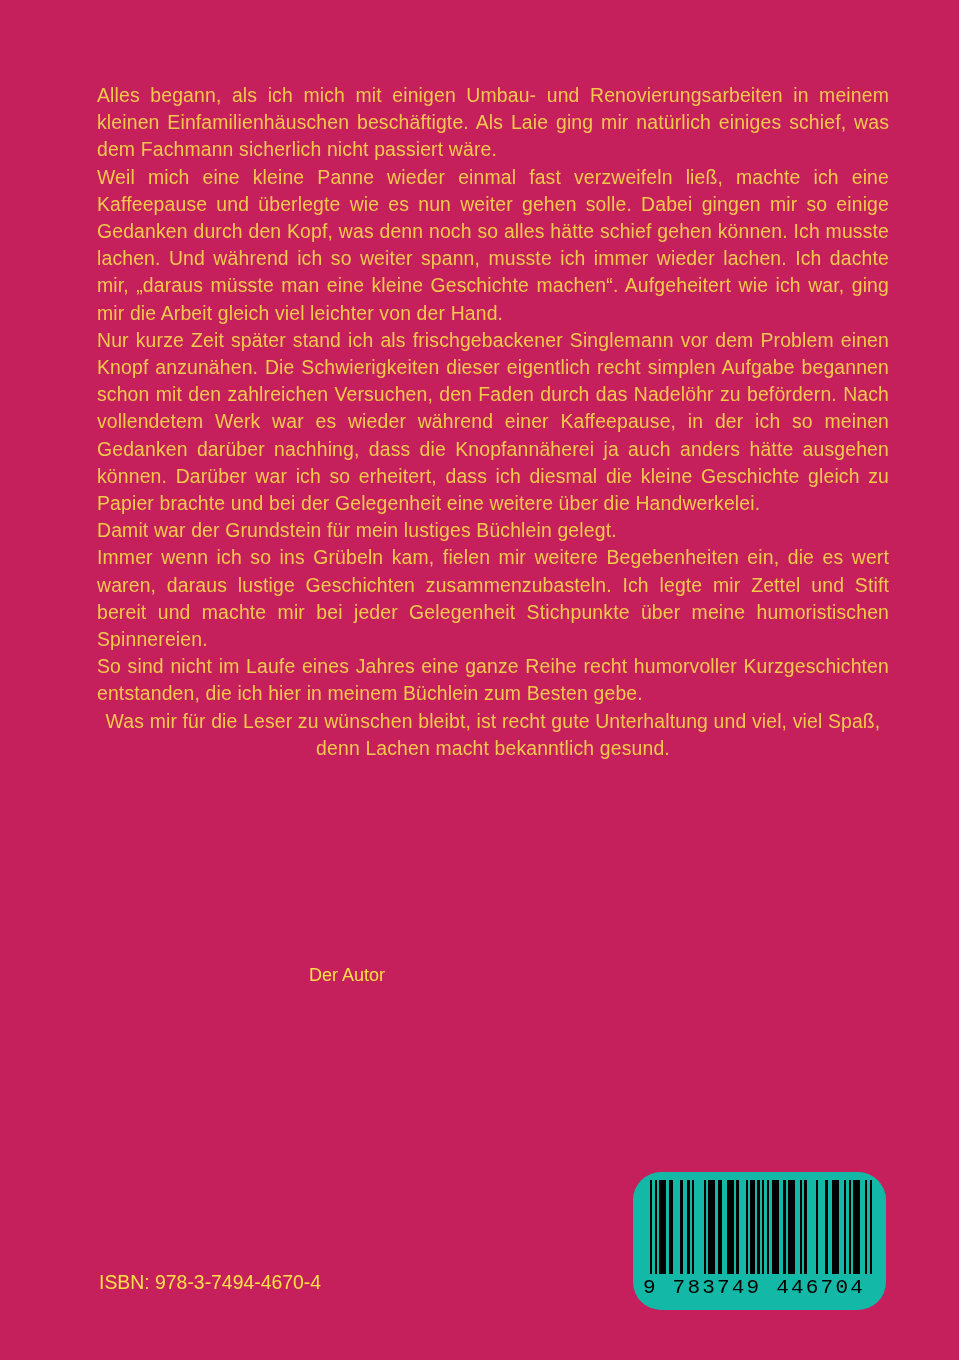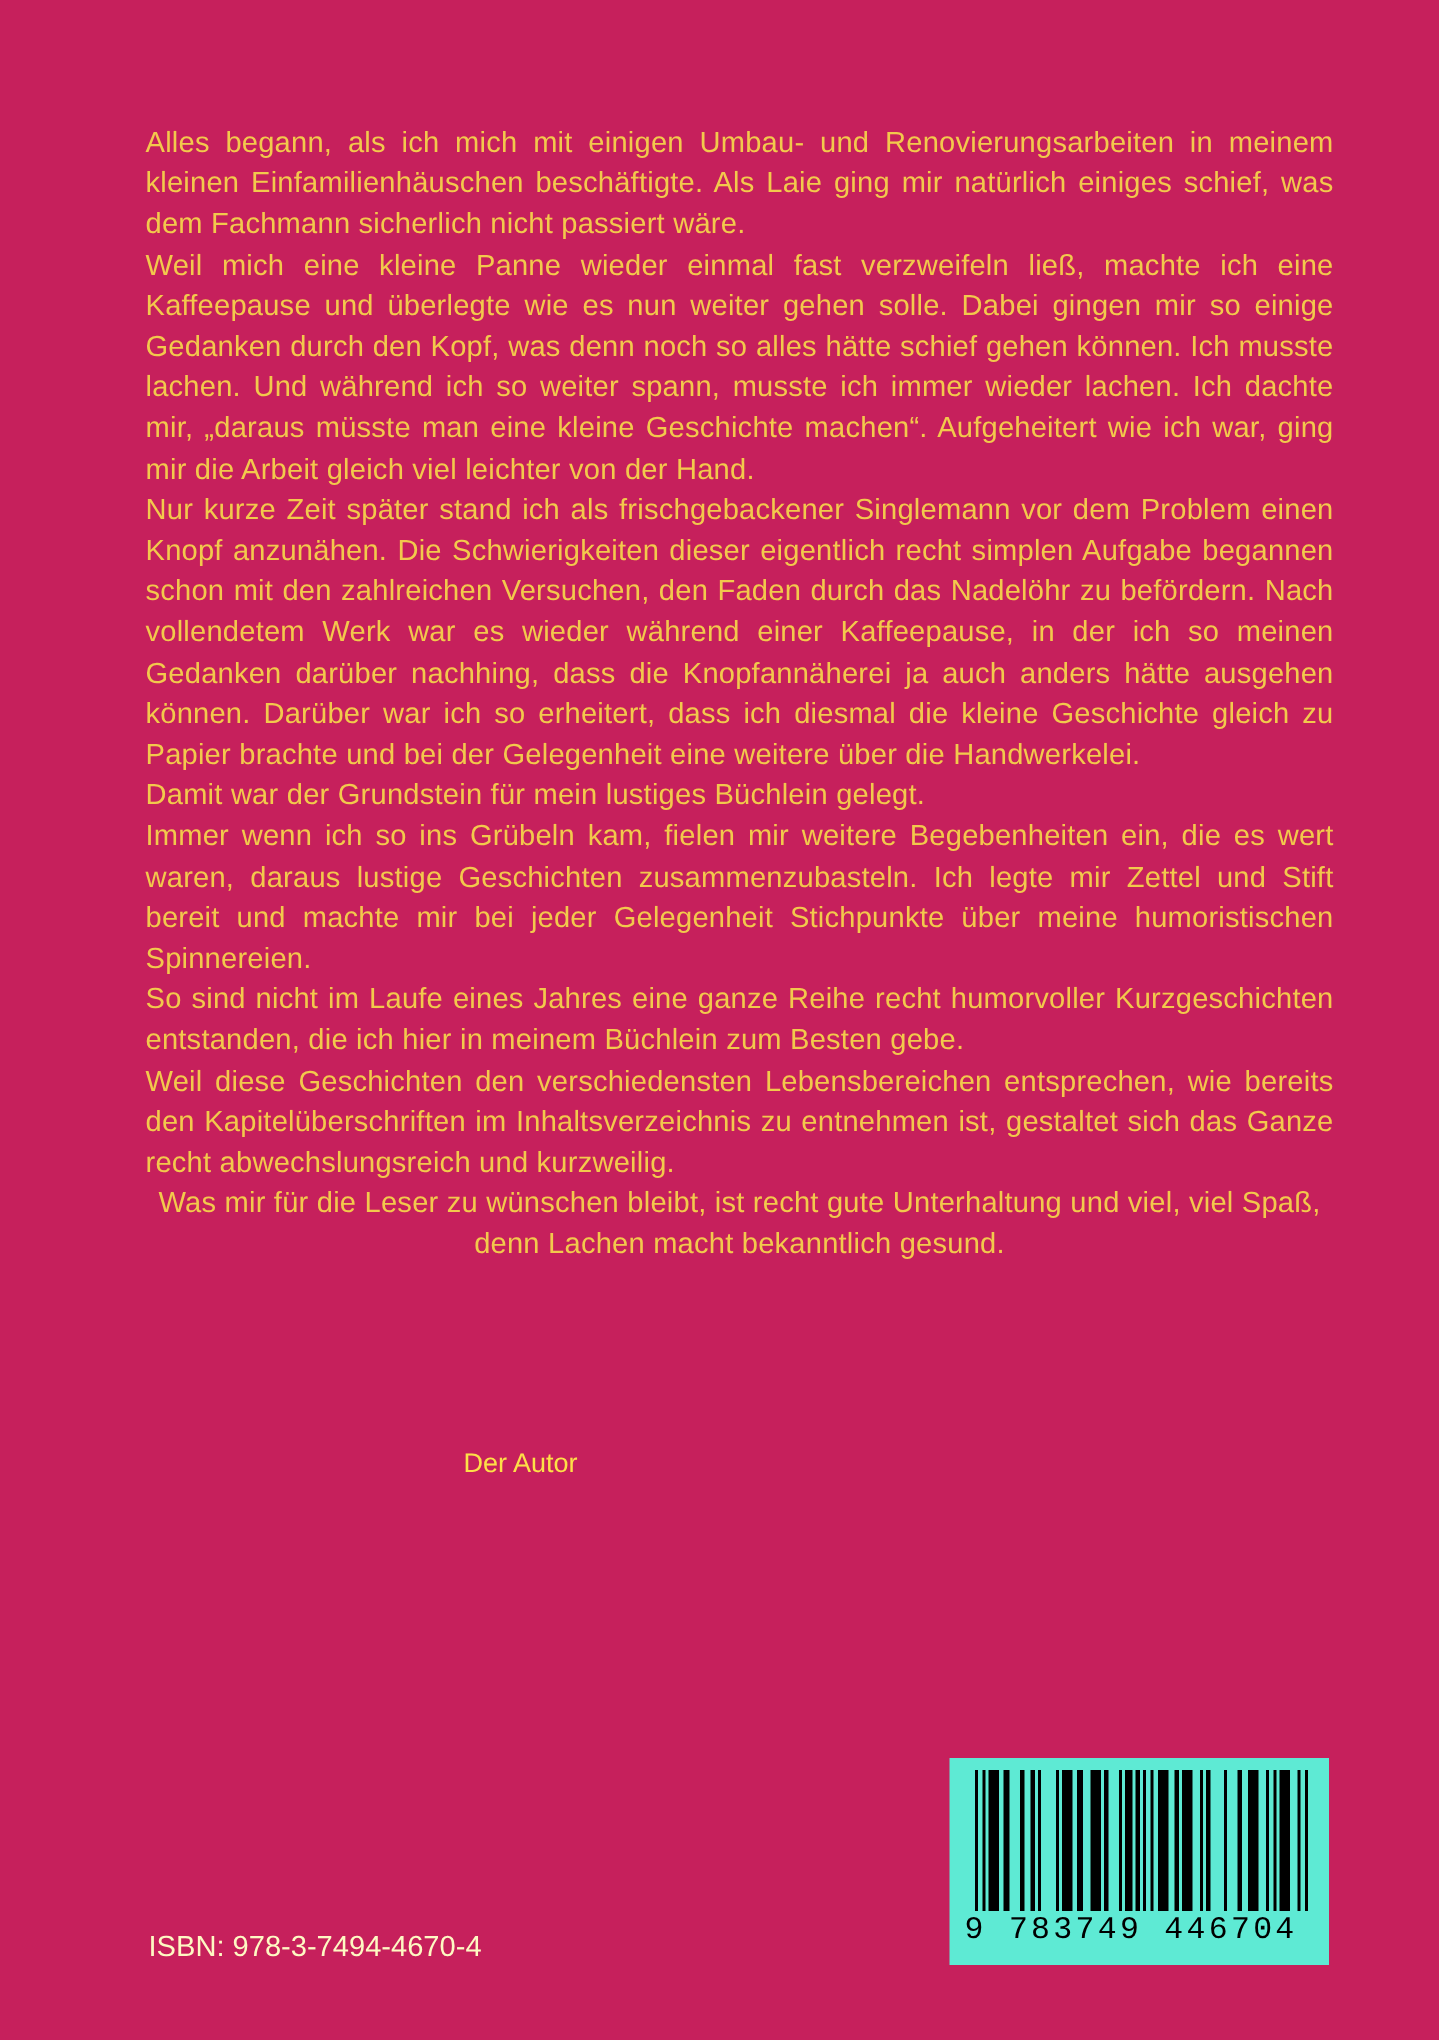--- a/index.html
+++ b/index.html
@@ -50,35 +50,35 @@
     line-height: 27.2px;
     text-align: center;
   }
   .signature div {
     white-space: nowrap;
   }
   .isbn {
     position: absolute;
     left: 86px;
     top: 1270px;
-    color: #fef9c3;
+    color: #fde047;
     font-size: 19.4px;
     line-height: 24px;
     white-space: nowrap;
-    margin-top: 16px;
   }
   .barcode-box {
     position: absolute;
     left: 620px;
     top: 1172px;
     width: 253px;
     height: 138px;
-    background: #5eead4;
+    background: #14b8a6;
     padding: 0;
     box-sizing: border-box;
+    border-radius: 28px;
   }
   .barcode-inner {
     position: absolute;
     left: 17px;
     top: 8px;
     width: 222px;
     height: 94px;
   }
   .bar {
     position: absolute;
@@ -104,21 +104,20 @@
 
 <div class="page">
 
   <div class="blurb">
     <p>Alles begann, als ich mich mit einigen Umbau- und Renovierungsarbeiten in meinem kleinen Einfamilienhäuschen beschäftigte. Als Laie ging mir natürlich einiges schief, was dem Fachmann sicherlich nicht passiert wäre.</p>
     <p>Weil mich eine kleine Panne wieder einmal fast verzweifeln ließ, machte ich eine Kaffeepause und überlegte wie es nun weiter gehen solle. Dabei gingen mir so einige Gedanken durch den Kopf, was denn noch so alles hätte schief gehen können. Ich musste lachen. Und während ich so weiter spann, musste ich immer wieder lachen. Ich dachte mir, „daraus müsste man eine kleine Geschichte machen“. Aufgeheitert wie ich war, ging mir die Arbeit gleich viel leichter von der Hand.</p>
     <p>Nur kurze Zeit später stand ich als frischgebackener Singlemann vor dem Problem einen Knopf anzunähen. Die Schwierigkeiten dieser eigentlich recht simplen Aufgabe begannen schon mit den zahlreichen Versuchen, den Faden durch das Nadelöhr zu befördern. Nach vollendetem Werk war es wieder während einer Kaffeepause, in der ich so meinen Gedanken darüber nachhing, dass die Knopfannäherei ja auch anders hätte ausgehen können. Darüber war ich so erheitert, dass ich diesmal die kleine Geschichte gleich zu Papier brachte und bei der Gelegenheit eine weitere über die Handwerkelei.</p>
     <p>Damit war der Grundstein für mein lustiges Büchlein gelegt.</p>
     <p>Immer wenn ich so ins Grübeln kam, fielen mir weitere Begebenheiten ein, die es wert waren, daraus lustige Geschichten zusammenzubasteln. Ich legte mir Zettel und Stift bereit und machte mir bei jeder Gelegenheit Stichpunkte über meine humoristischen Spinnereien.</p>
     <p>So sind nicht im Laufe eines Jahres eine ganze Reihe recht humorvoller Kurzgeschichten entstanden, die ich hier in meinem Büchlein zum Besten gebe.</p>
-    <p>Weil diese Geschichten den verschiedensten Lebensbereichen entsprechen, wie bereits den Kapitelüberschriften im Inhaltsverzeichnis zu entnehmen ist, gestaltet sich das Ganze recht abwechslungsreich und kurzweilig.</p>
     <p>Was mir für die Leser zu wünschen bleibt, ist recht gute Unterhaltung und viel, viel Spaß, denn Lachen macht bekanntlich gesund.</p>
   </div>
 
   <div class="signature">
     <div>Der Autor</div>
   </div>
 
   <div class="isbn">ISBN: 978-3-7494-4670-4</div>
 
   <div class="barcode-box">

